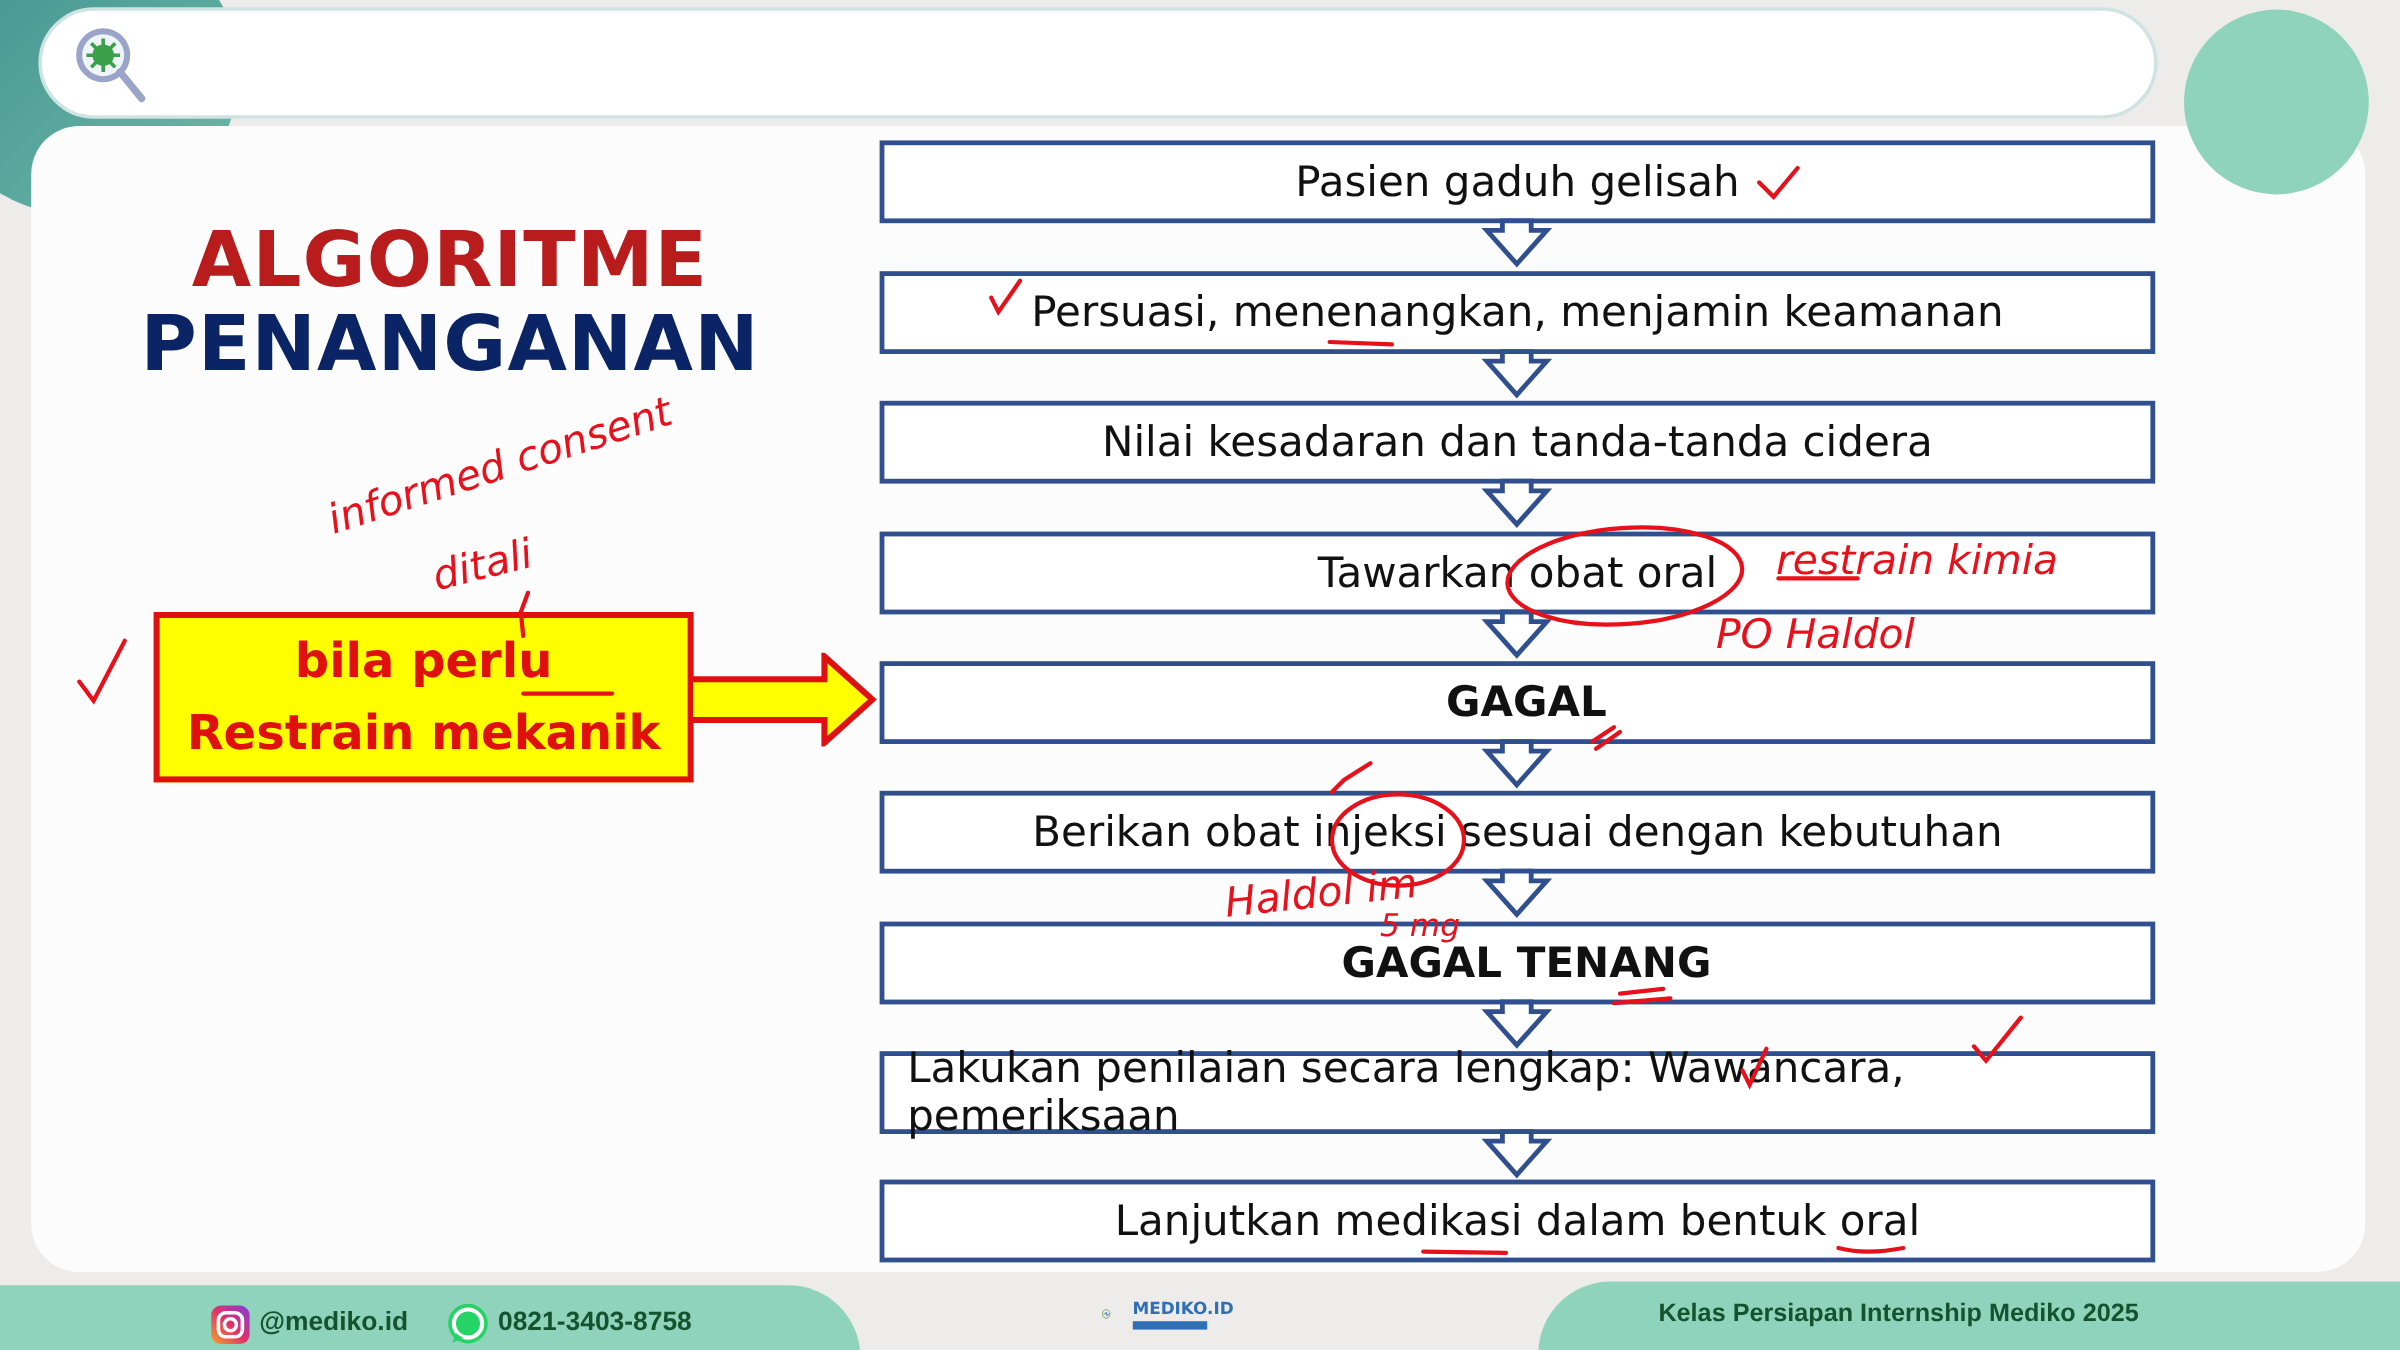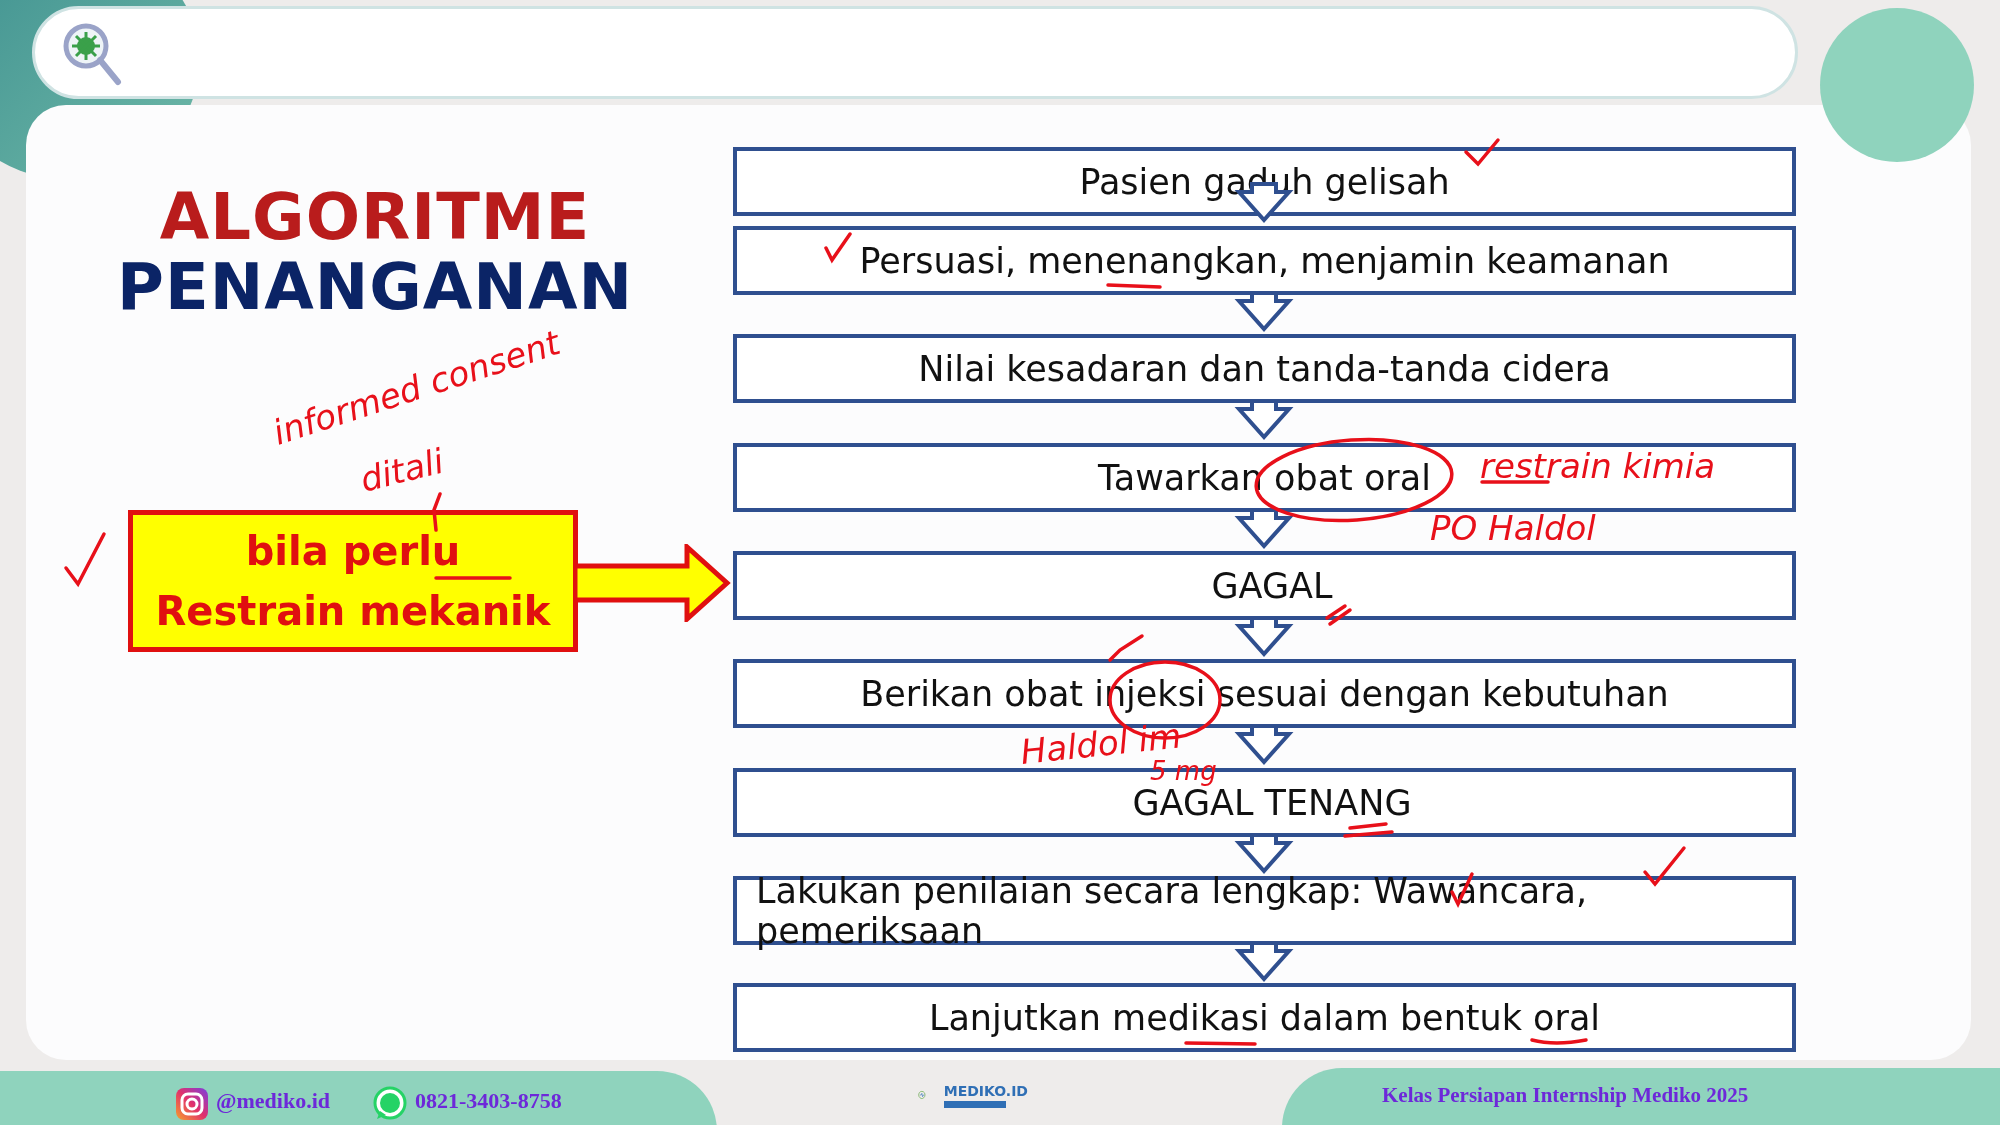--- a/index.html
+++ b/index.html
@@ -5,28 +5,28 @@
   html,body{margin:0;padding:0;}
   body{width:2000px;height:1125px;position:relative;overflow:hidden;background:#eeeceb;font-family:"Liberation Sans",sans-serif;}
   .abs{position:absolute;}
   #deco-left{left:-60px;top:-60px;width:260px;height:240px;border-radius:50%;background:linear-gradient(135deg,#3d8f8f,#6fb9a8);}
   #search-bar{left:32px;top:6px;width:1766px;height:93px;background:#fff;border:3px solid #cfe3e3;border-radius:48px;box-sizing:border-box;}
   #search-icon{left:58px;top:18px;width:70px;height:70px;}
   #teal-circle{left:1820px;top:8px;width:154px;height:154px;border-radius:50%;}
   #card{left:26px;top:105px;width:1945px;height:955px;background:#fcfcfd;border-radius:40px;}
   .title{left:80px;width:590px;text-align:center;font-family:"DejaVu Sans",sans-serif;font-weight:bold;font-size:64px;letter-spacing:1px;}
   .flow-box{left:733px;width:1063px;height:69px;box-sizing:border-box;border:4px solid #2f4f8f;background:#fff;display:flex;align-items:center;justify-content:center;font-family:"DejaVu Sans",sans-serif;font-size:35px;color:#111;}
-  .flow-box.bold{font-weight:normal;padding-left:15px;}
+  .flow-box.bold{font-weight:bold;padding-left:15px;}
   #yellow-box{left:128px;top:510px;width:450px;height:142px;box-sizing:border-box;background:#ffff00;border:5px solid #e01010;display:flex;flex-direction:column;align-items:center;justify-content:center;color:#e01010;font-weight:bold;font-size:40px;line-height:60px;font-family:"DejaVu Sans",sans-serif;}
   #side-arrow{left:575px;top:544px;width:156px;height:78px;}
   #annot-svg{left:0;top:0;width:2000px;height:1125px;pointer-events:none;}
   .footer-pill{background:#8fd3bd;}
   #footer-left{left:0;top:1071px;width:717px;height:80px;border-top-right-radius:60px;}
   #footer-right{left:1282px;top:1068px;width:740px;height:80px;border-top-left-radius:60px;}
-  .footer-text{font-family:Liberation Serif, serif;font-weight:bold;color:#6d28d9;}
+  .footer-text{font-family:Liberation Sans, sans-serif;font-weight:bold;color:#14532d;}
 </style>
 </head>
 <body>
 
 <div class="abs" id="deco-left"></div>
 
 <div class="abs" id="search-bar"></div>
 <svg class="abs" id="search-icon" viewBox="0 0 70 70">
   <circle cx="28" cy="28" r="20" fill="#eef4f7" stroke="#9aa3c8" stroke-width="5"></circle>
   <circle cx="28" cy="28" r="9" fill="#3aa04a"></circle>
@@ -38,21 +38,21 @@
   </g>
   <line x1="42" y1="42" x2="60" y2="64" stroke="#9aa3c8" stroke-width="6" stroke-linecap="round"></line>
 </svg>
 
 <div class="abs" id="card"></div>
 <div class="abs" id="teal-circle" style="background:#8fd3bd;"></div>
 
 <div class="abs title" style="top: 180px; color: #b91c1c;">ALGORITME</div>
 <div class="abs title" style="top: 250px; color: rgb(11, 36, 102);">PENANGANAN</div>
 
-<div class="abs flow-box" style="top:117px;margin-top:30px;">
+<div class="abs flow-box" style="top:117px;">
     <span>Pasien gaduh gelisah</span>
   </div>
 <div class="abs flow-box" style="top:226px;">
     <span>Persuasi, menenangkan, menjamin keamanan</span>
   </div>
 <div class="abs flow-box" style="top:334px;">
     <span>Nilai kesadaran dan tanda-tanda cidera</span>
   </div>
 <div class="abs flow-box" style="top:443px;">
     <span>Tawarkan obat oral</span>

